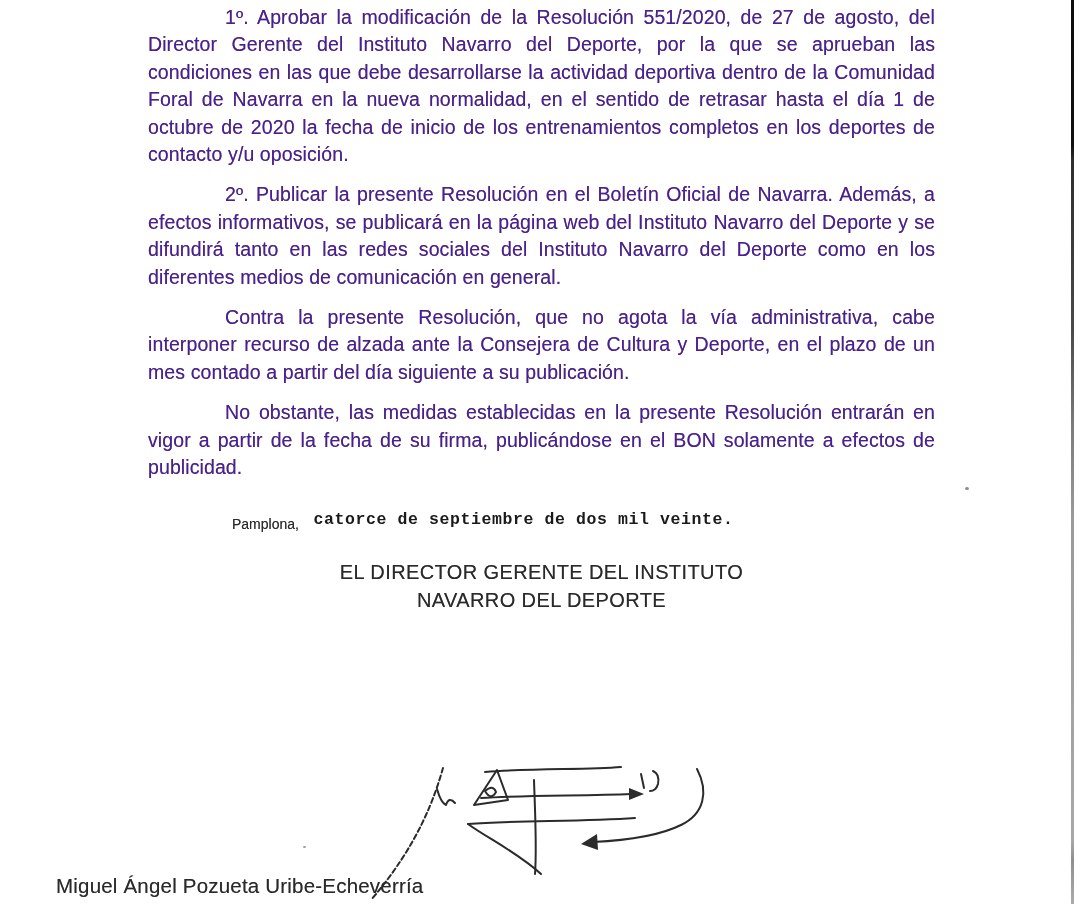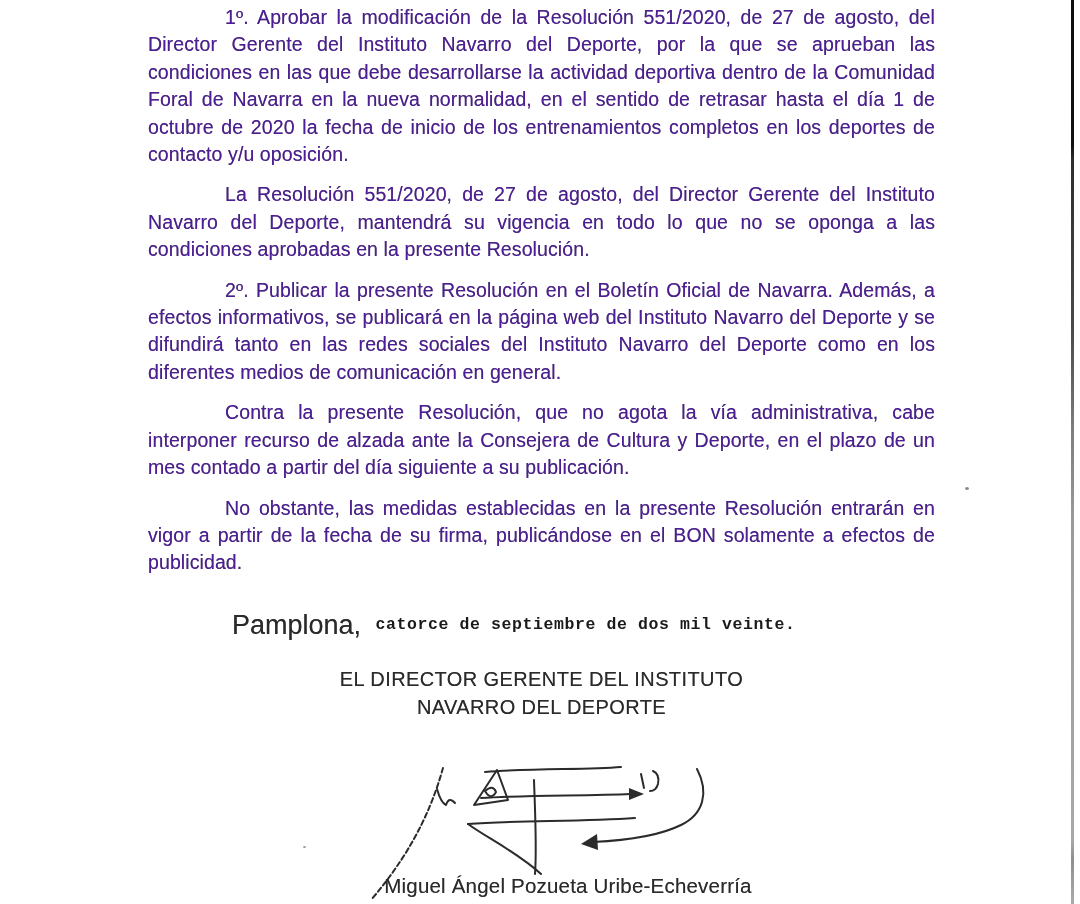--- a/index.html
+++ b/index.html
@@ -31,21 +31,21 @@
     color: #4c1d95;
     letter-spacing: 0.1px;
     text-shadow: 0 0 0.45px rgba(20,20,20,0.55);
   }
   .date-line {
     margin-top: 33px;
     padding-left: 84px;
     white-space: nowrap;
   }
   .place {
-    font-size: 27px;
+    font-size: 14px;
     color: #2a2a2a;
     text-shadow: 0 0 0.4px rgba(20,20,20,0.5);
   }
   .typed-date {
     font-family: "Liberation Mono", monospace;
     font-size: 16.5px;
     font-weight: 700;
     letter-spacing: 0.6px;
     color: #1a1a1a;
     position: relative;
@@ -66,21 +66,21 @@
     left: 335px;
     top: 762px;
     width: 400px;
     height: 142px;
   }
   .signatory-name {
     position: absolute;
     left: 56px;
     top: 874px;
     width: 1024px;
-    text-align: center;
+    text-align: left;
     font-size: 20.5px;
     color: #2a2a2a;
     letter-spacing: 0.2px;
     text-shadow: 0 0 0.45px rgba(20,20,20,0.5);
     white-space: nowrap;
   }
   .scan-edge {
     position: absolute;
     left: 1071px;
     top: 0;
@@ -108,21 +108,20 @@
   }
   svg .fillhead { fill: #2b2b2b; stroke: none; }
 </style>
 </head>
 <body>
 
 <div class="page">
 
   <div class="doc-body">
     <p class="para">1º. Aprobar la modificación de la Resolución 551/2020, de 27 de agosto, del Director Gerente del Instituto Navarro del Deporte, por la que se aprueban las condiciones en las que debe desarrollarse la actividad deportiva dentro de la Comunidad Foral de Navarra en la nueva normalidad, en el sentido de retrasar hasta el día 1 de octubre de 2020 la fecha de inicio de los entrenamientos completos en los deportes de contacto y/u oposición.</p>
-    <p class="para">La Resolución 551/2020, de 27 de agosto, del Director Gerente del Instituto Navarro del Deporte, mantendrá su vigencia en todo lo que no se oponga a las condiciones aprobadas en la presente Resolución.</p>
     <p class="para">2º. Publicar la presente Resolución en el Boletín Oficial de Navarra. Además, a efectos informativos, se publicará en la página web del Instituto Navarro del Deporte y se difundirá tanto en las redes sociales del Instituto Navarro del Deporte como en los diferentes medios de comunicación en general.</p>
     <p class="para">Contra la presente Resolución, que no agota la vía administrativa, cabe interponer recurso de alzada ante la Consejera de Cultura y Deporte, en el plazo de un mes contado a partir del día siguiente a su publicación.</p>
     <p class="para">No obstante, las medidas establecidas en la presente Resolución entrarán en vigor a partir de la fecha de su firma, publicándose en el BON solamente a efectos de publicidad.</p>
 
     <div class="date-line">
       <span class="place">Pamplona,</span>
       <span class="typed-date">catorce de septiembre de dos mil veinte.</span>
     </div>
 
     <div class="sig-title">

